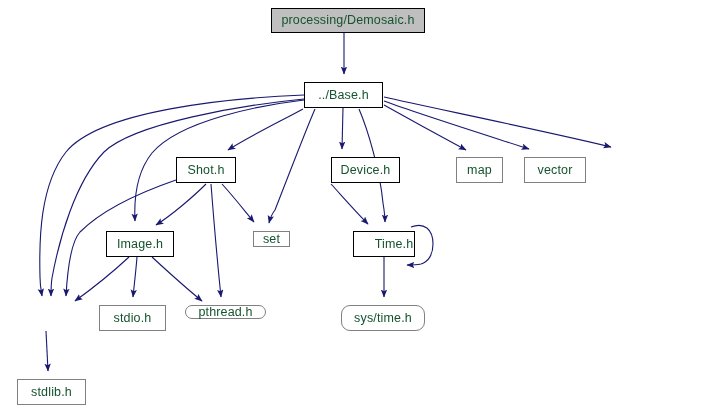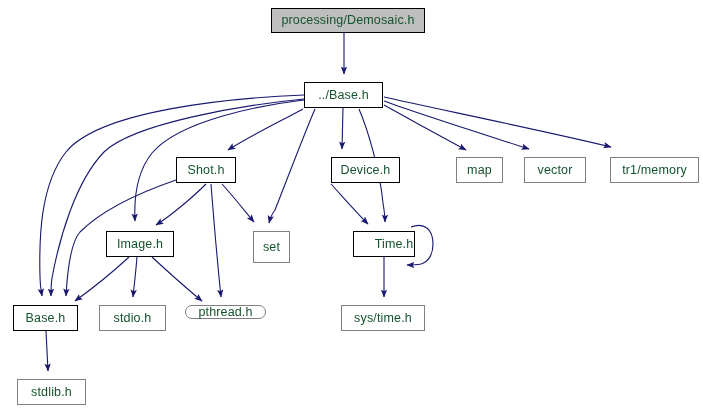--- a/index.html
+++ b/index.html
@@ -123,49 +123,43 @@
   </div>
 
   <div class="node" style="left:456px; top:157px; width:47px; height:26px;">
     <span>map</span>
   </div>
 
   <div class="node" style="left:524px; top:157px; width:62px; height:26px;">
     <span>vector</span>
   </div>
 
-  <div class="node" style="left:610px; top:157px; width:89px; height:26px;">
-    <span>tr1/memory</span>
-  </div>
 
   <div class="node local" style="left:106px; top:231px; width:68px; height:26px;">
     <span>Image.h</span>
   </div>
 
-  <div class="node" style="left:253px; top:231px; width:37px; height:32px;">
+  <div class="node" style="left:253px; top:231px; width:37px; height:16px;">
     <span>set</span>
   </div>
 
   <div class="node local" style="left:353px; top:231px; width:62px; height:26px;padding-left:20px;">
     <span>Time.h</span>
   </div>
 
-  <div class="node local" style="left:13px; top:305px; width:65px; height:26px;">
-    <span>Base.h</span>
-  </div>
 
   <div class="node" style="left:99px; top:305px; width:67px; height:26px;">
     <span>stdio.h</span>
   </div>
 
   <div class="node" style="left:185px; top:305px; width:81px; height:14px;border-radius:11px;">
     <span>pthread.h</span>
   </div>
 
-  <div class="node" style="left:341px; top:305px; width:84px; height:26px;">
+  <div class="node" style="left:341px; top:305px; width:84px; height:26px;border-radius:9px;">
     <span>sys/time.h</span>
   </div>
 
   <div class="node" style="left:17px; top:379px; width:69px; height:26px;">
     <span>stdlib.h</span>
   </div>
 
 </div>
 
 </body></html>

